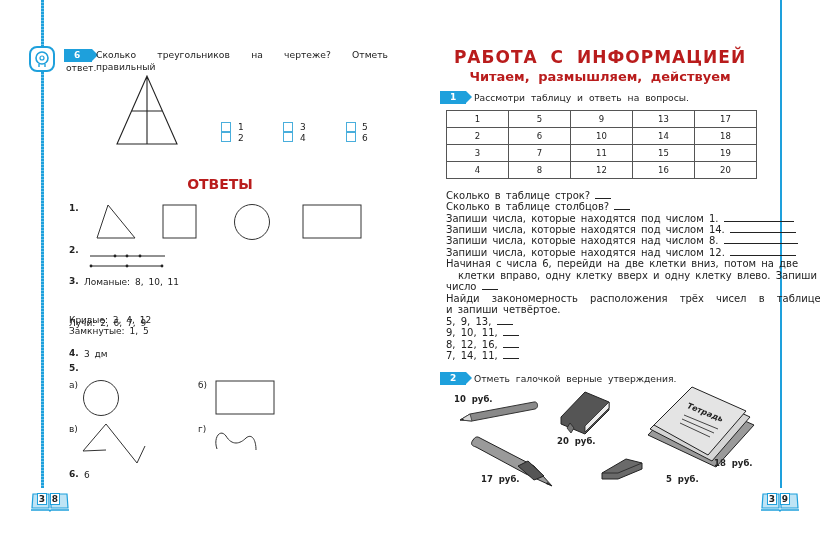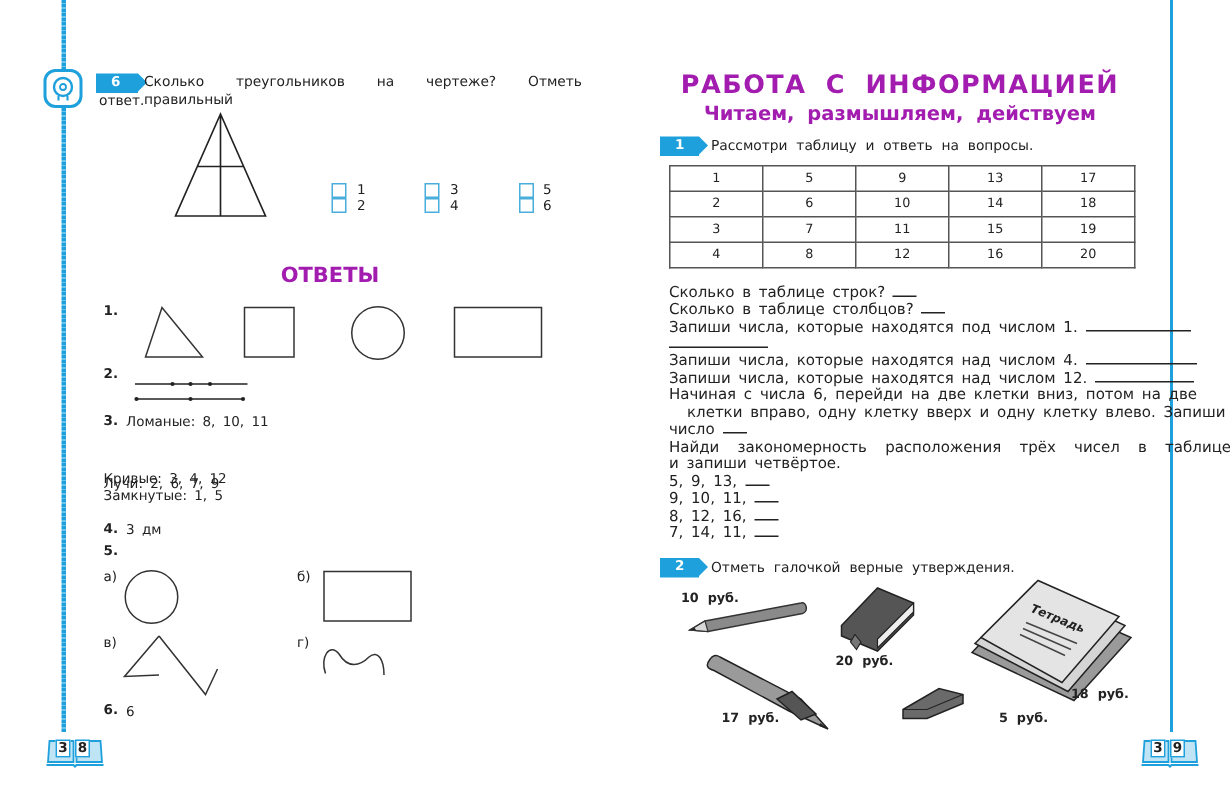--- a/index.html
+++ b/index.html
@@ -11,21 +11,21 @@
   .badge-num {
     position: absolute; height: 13px; background: #1ea0dc; color: #fff; font-weight: bold;
     font-size: 9px; line-height: 13px; padding-left: 10px; width: 28px;
     font-family: "DejaVu Sans", sans-serif;
   }
   .badge-num::after {
     content: ""; position: absolute; right: -6px; top: 0; border-left: 6px solid #1ea0dc;
     border-top: 6.5px solid transparent; border-bottom: 6.5px solid transparent;
   }
   .task-text { position: absolute; font-size: 9.2px; line-height: 12px; color: #222; word-spacing: 3px; }
-  .heading-blue { position: absolute; color: #a21caf; font-weight: bold; text-align: center; }
+  .heading-blue { position: absolute; color: #b91c1c; font-weight: bold; text-align: center; }
   .cb { position: absolute; width: 10px; height: 10px; border: 1px solid #49aedc; background: #fff; }
   .cb-label { position: absolute; font-size: 9px; line-height: 10px; }
   .ans-num { position: absolute; font-weight: bold; font-size: 9px; }
   .ans-text { position: absolute; font-size: 9px; line-height: 12px; word-spacing: 2px; }
   table.grid { position: absolute; border-collapse: collapse; font-size: 8.5px; }
   table.grid td { border: 1px solid #555; text-align: center; width: 62px; height: 17px; }
   .q-line { position: absolute; font-size: 10px; line-height: 11.3px; white-space: nowrap; word-spacing: 2px; }
   .blank { display: inline-block; border-bottom: 1px solid #222; height: 8px; vertical-align: baseline; }
   .price { position: absolute; font-size: 8.5px; font-weight: bold; white-space: nowrap; word-spacing: 3px; text-align: center; }
   .pagebook { position: absolute; width: 38px; height: 22px; }
@@ -162,22 +162,22 @@
         <td>12</td>
         <td>16</td>
         <td>20</td>
   </tr>
 </tbody>
   </table>
 
 <div class="q-line" style="left:446px; top:190px;"><span>Сколько в таблице строк?</span> <span class="blank" style="width:16px;"></span></div>
 <div class="q-line" style="left:446px; top:201px;"><span>Сколько в таблице столбцов?</span> <span class="blank" style="width:16px;"></span></div>
 <div class="q-line" style="left:446px; top:213px;"><span>Запиши числа, которые находятся под числом 1.</span> <span class="blank" style="width:70px;"></span></div>
-<div class="q-line" style="left:446px; top:224px;"> <span class="blank" style="width:66px;"></span></div>
-<div class="q-line" style="left:446px; top:235px;"><span>Запиши числа, которые находятся над числом 4.</span> <span class="blank" style="width:74px;"></span></div>
+<div class="q-line" style="left:446px; top:224px;"><span>Запиши числа, которые находятся под числом 14.</span> <span class="blank" style="width:66px;"></span></div>
+<div class="q-line" style="left:446px; top:235px;"><span>Запиши числа, которые находятся над числом 8.</span> <span class="blank" style="width:74px;"></span></div>
 <div class="q-line" style="left:446px; top:247px;"><span>Запиши числа, которые находятся над числом 12.</span> <span class="blank" style="width:66px;"></span></div>
 <div class="q-line" style="left:446px; top:258px;">Начиная с числа 6, перейди на две клетки вниз, потом на две</div>
 <div class="q-line" style="left:446px; top:270px;margin-left:12px;">клетки вправо, одну клетку вверх и одну клетку влево. Запиши</div>
 <div class="q-line" style="left:446px; top:281px;"><span>число</span> <span class="blank" style="width:16px;"></span></div>
 <div class="q-line" style="left:446px; top:293px; word-spacing:9px;">Найди закономерность расположения трёх чисел в таблице</div>
 <div class="q-line" style="left:446px; top:304px;">и запиши четвёртое.</div>
 <div class="q-line" style="left:446px; top:316px;"><span>5, 9, 13,</span> <span class="blank" style="width:16px;"></span></div>
 <div class="q-line" style="left:446px; top:327px;"><span>9, 10, 11,</span> <span class="blank" style="width:16px;"></span></div>
 <div class="q-line" style="left:446px; top:339px;"><span>8, 12, 16,</span> <span class="blank" style="width:16px;"></span></div>
 <div class="q-line" style="left:446px; top:350px;"><span>7, 14, 11,</span> <span class="blank" style="width:16px;"></span></div>

